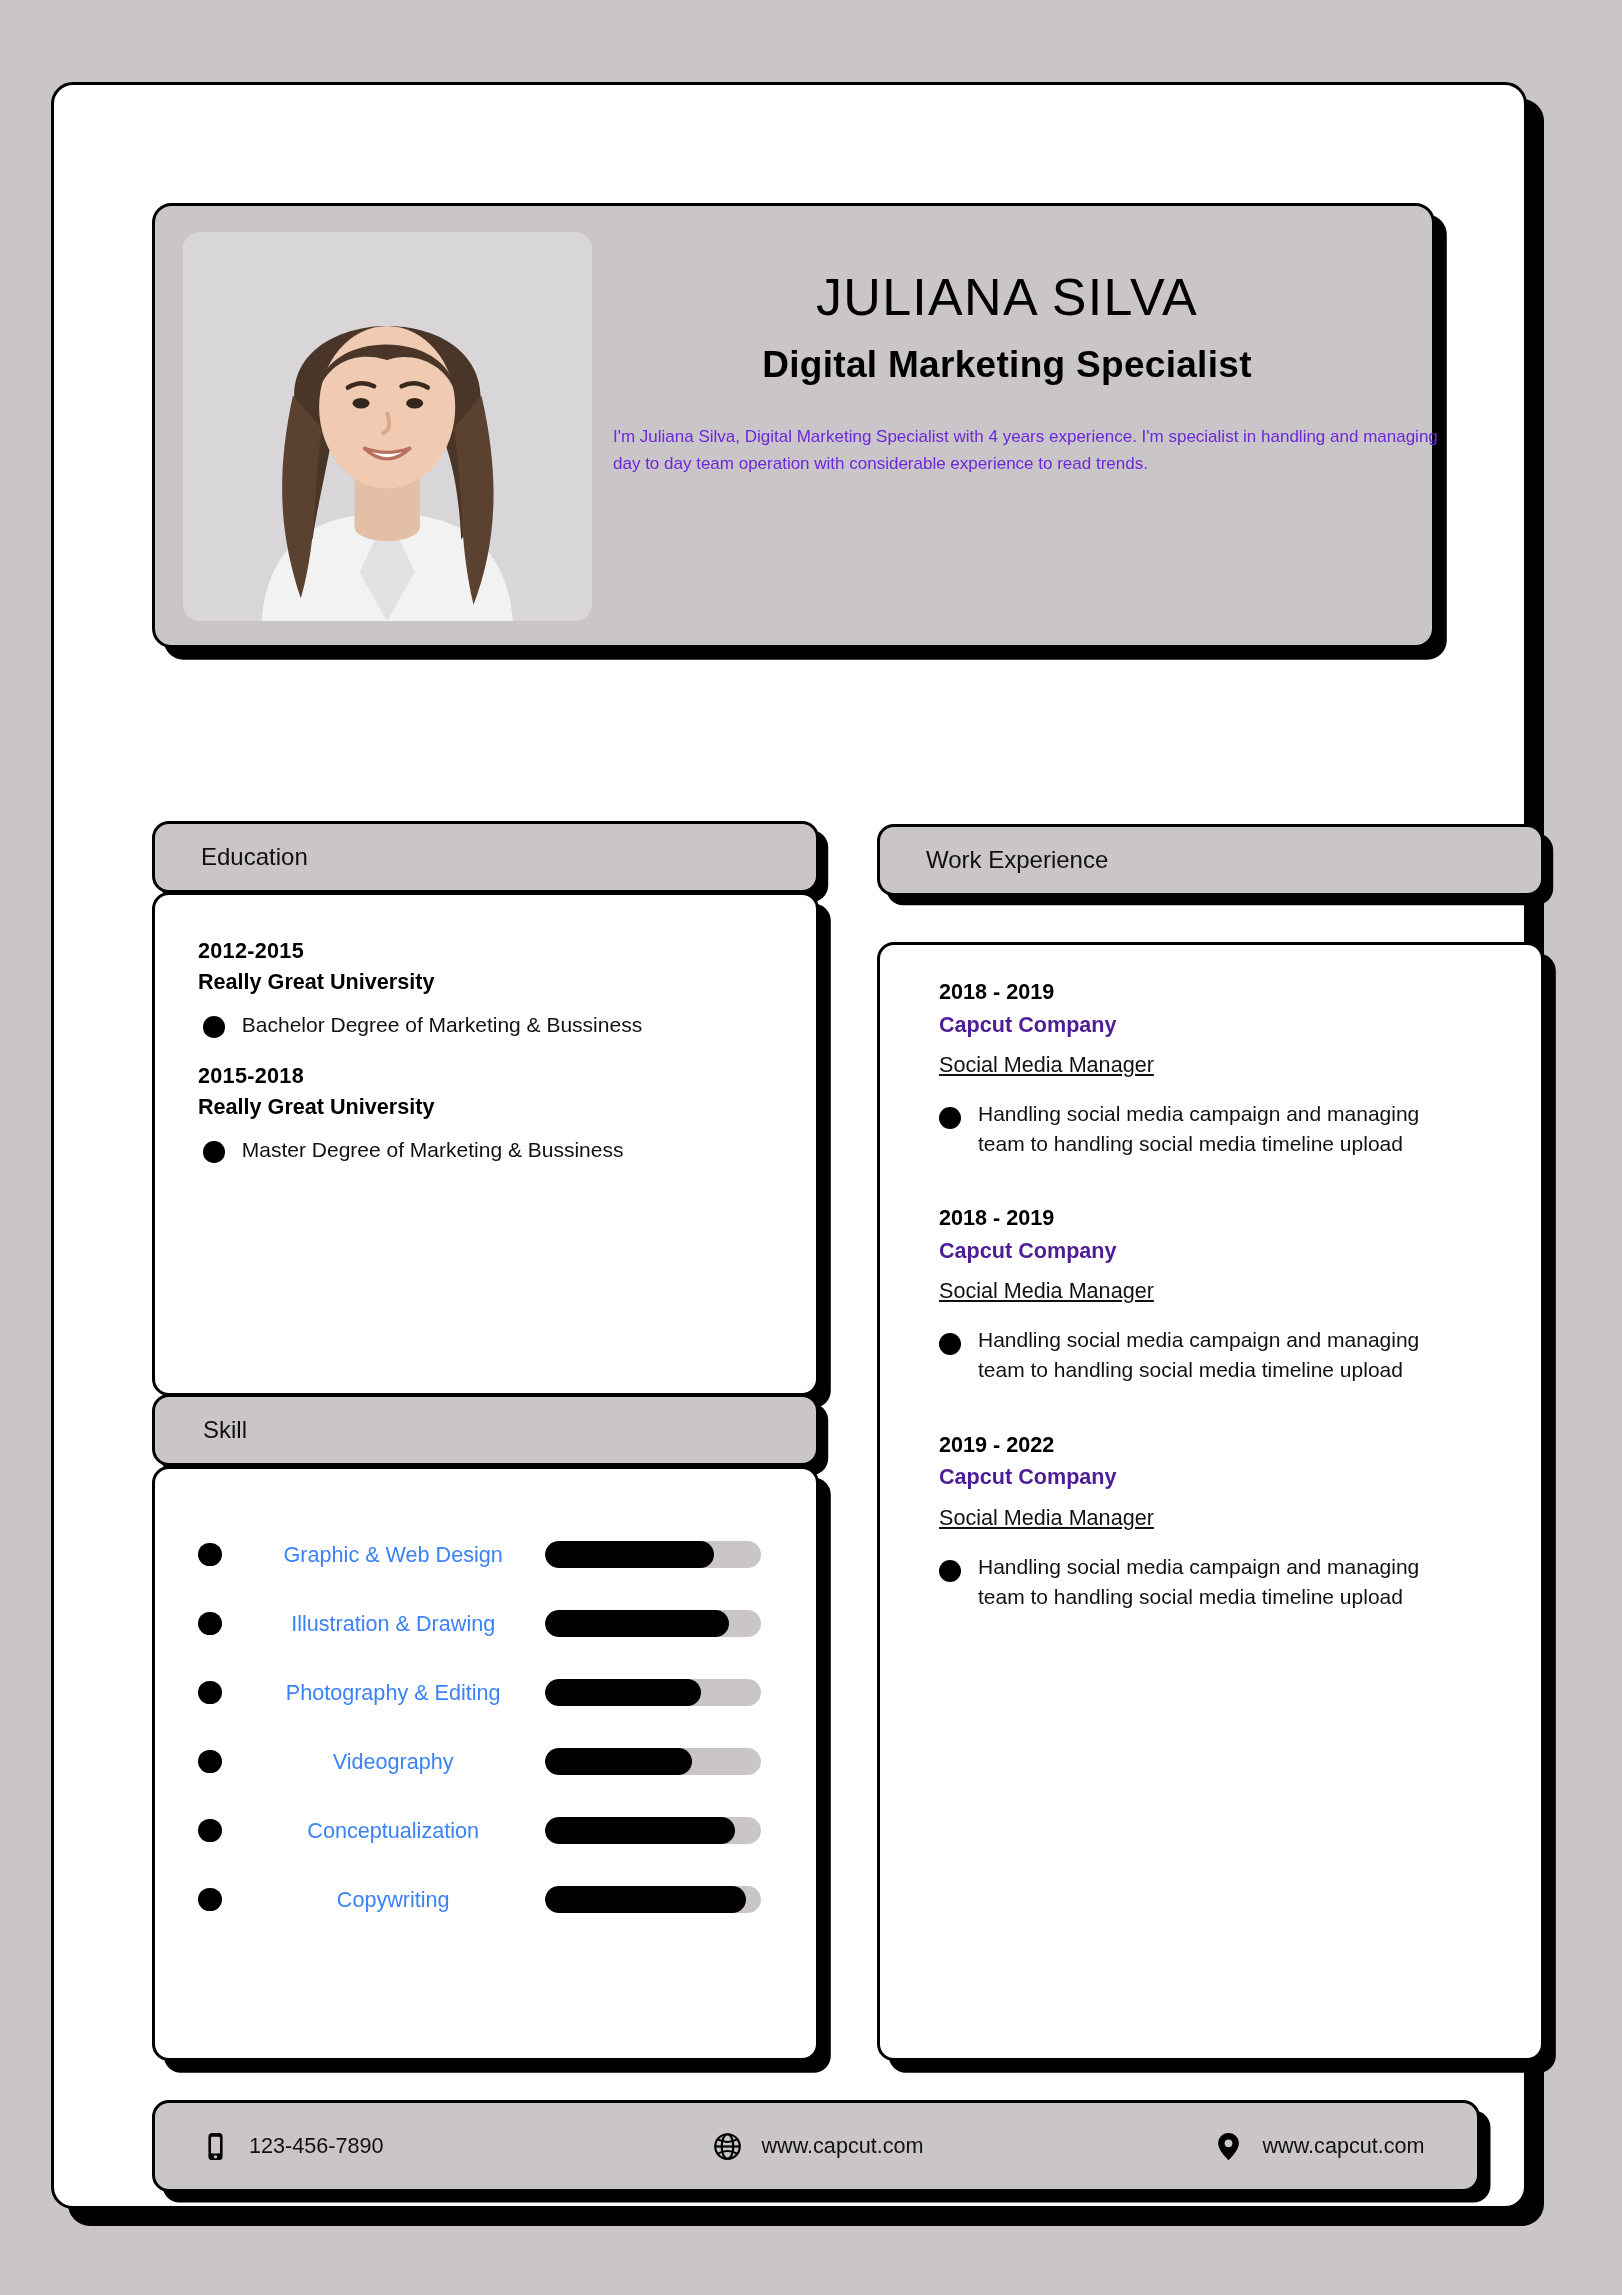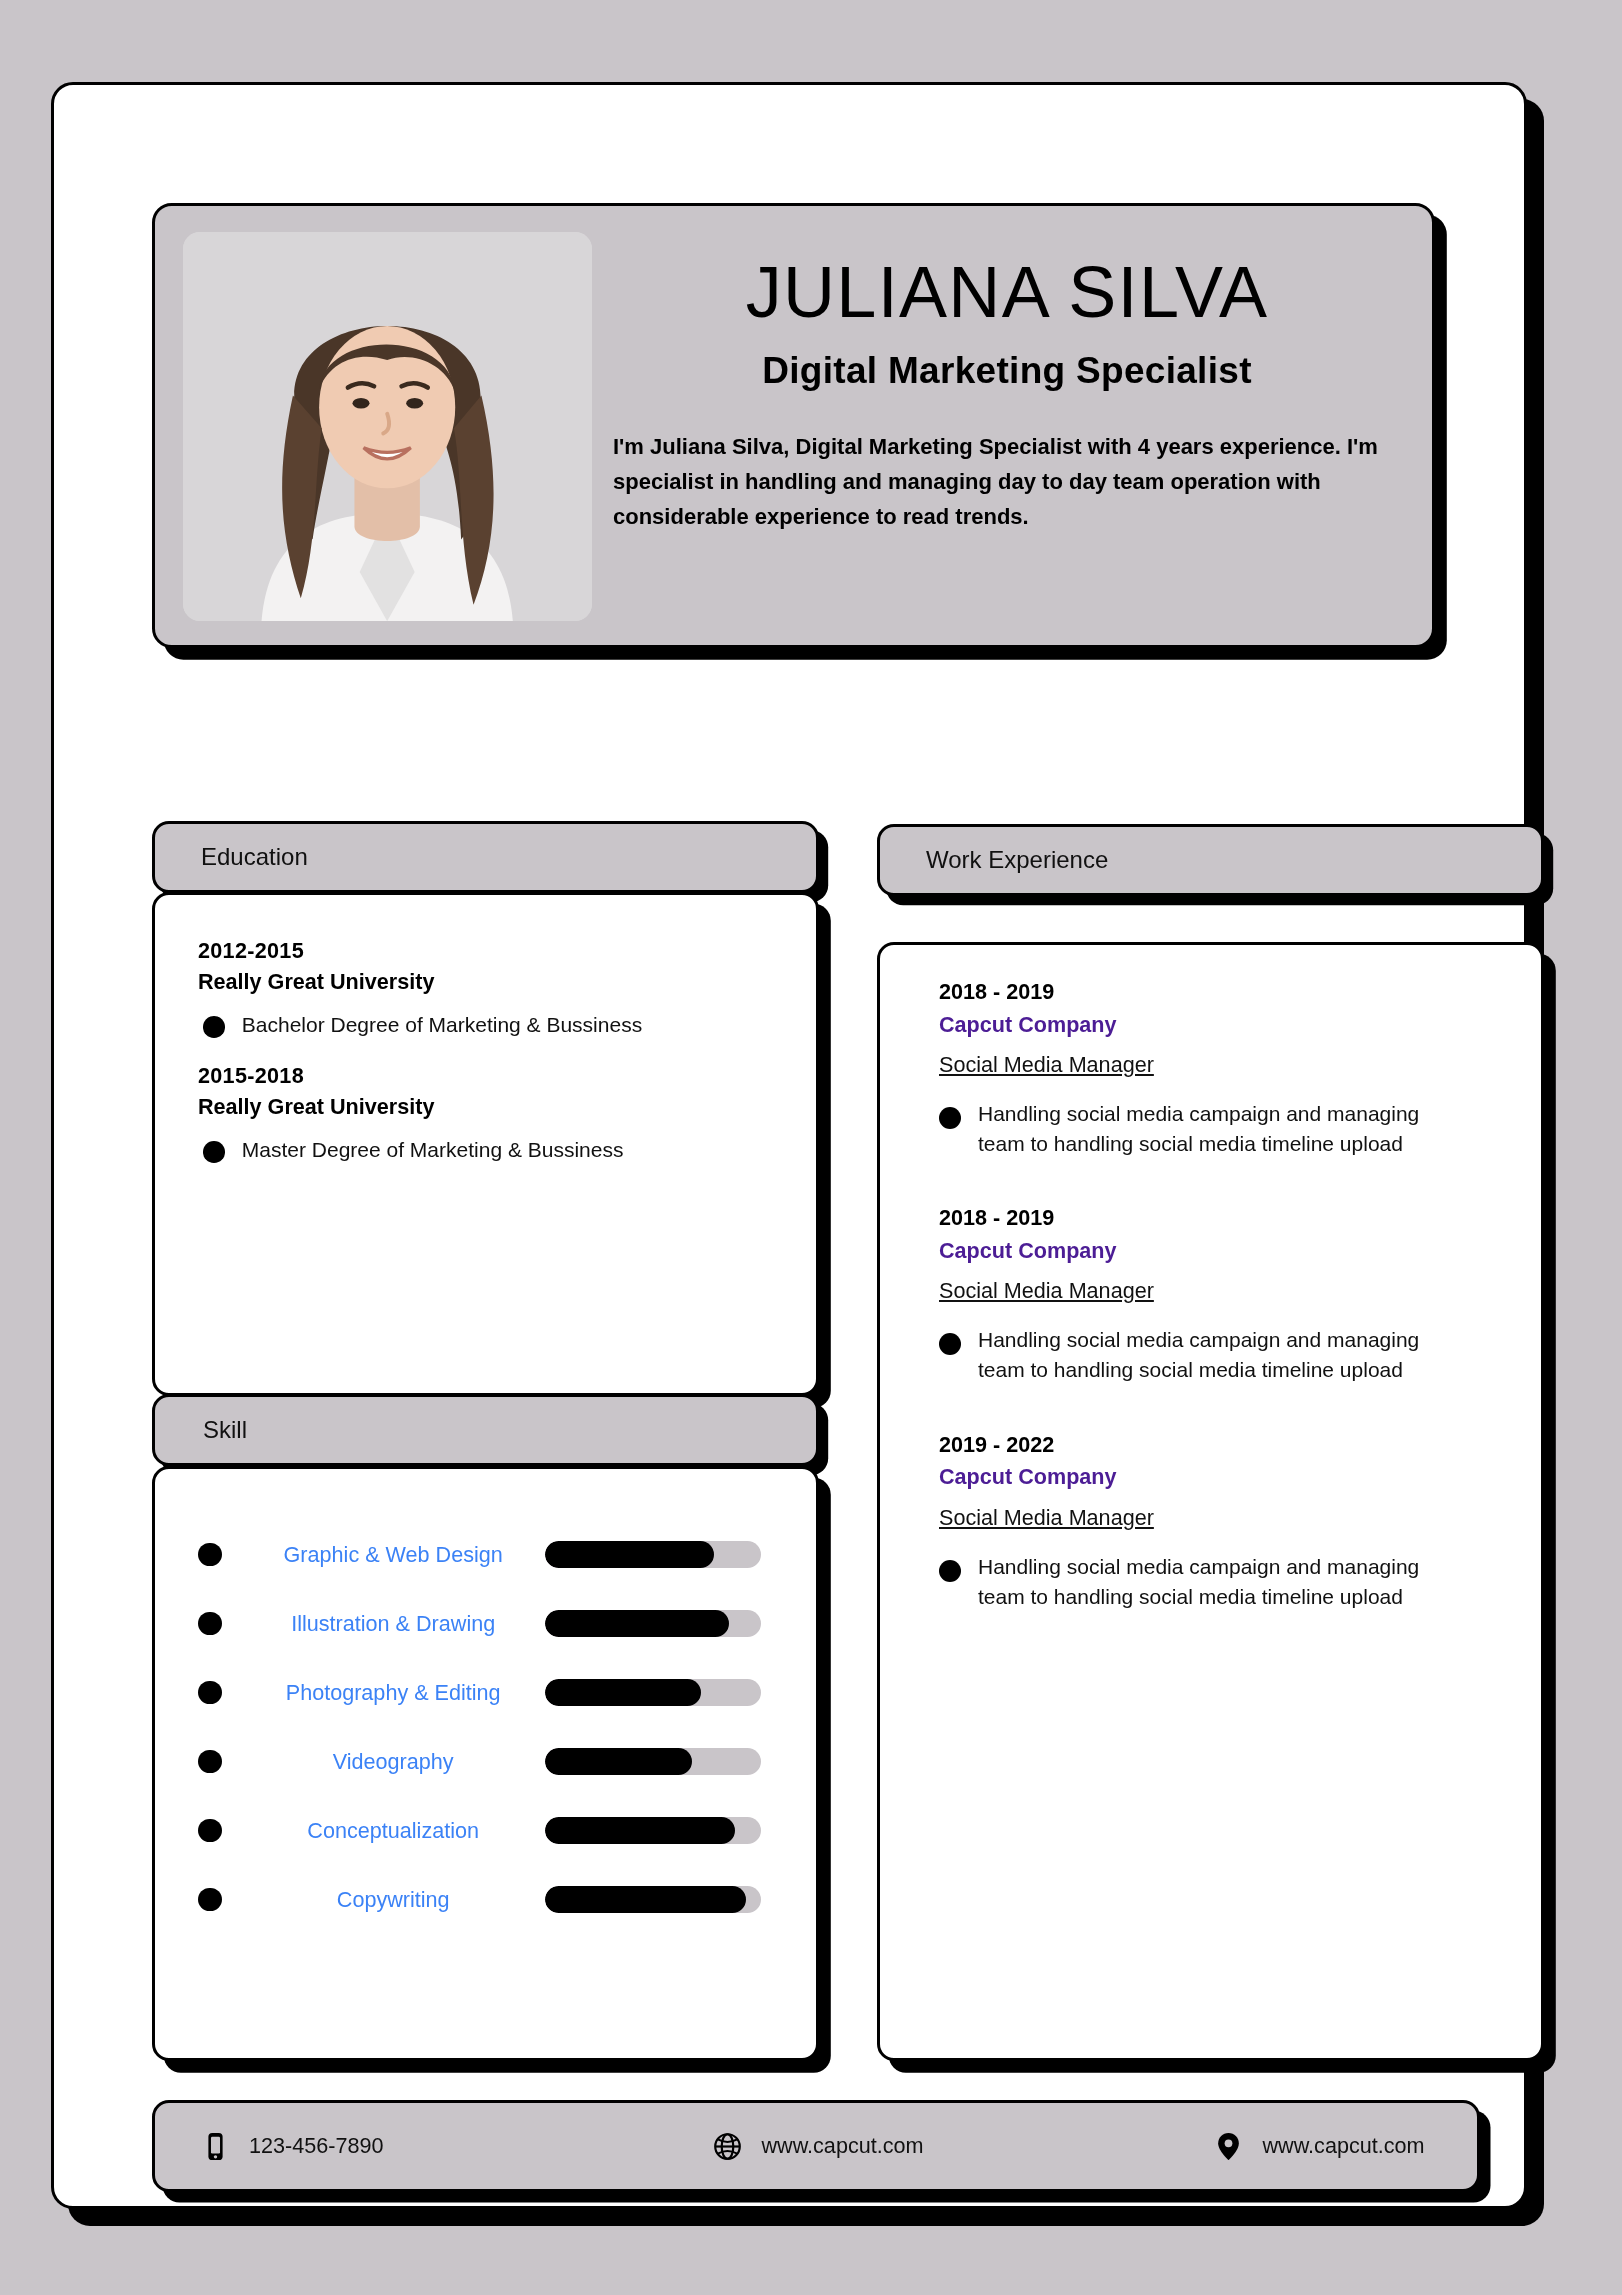--- a/index.html
+++ b/index.html
@@ -64,43 +64,42 @@
     width: 100%;
     height: 100%;
   }
   .header-text {
     position: absolute;
     left: 458px;
     top: 26px;
     right: 31px;
   }
   .name {
-    font-size: 72px;
+    font-size: 52px;
     font-weight: 400;
     letter-spacing: 1.3px;
     color: #000;
     text-align: center;
     line-height: 1.1;
-    margin-top: 21px;
+    margin-top: 37px;
   }
   .role {
     font-size: 37px;
     font-weight: 700;
     color: #000;
     text-align: center;
     margin-top: 18.3px;
     letter-spacing: 0.3px;
   }
   .summary {
     margin-top: 38px;
-    font-size: 22px;
+    font-size: 17px;
     line-height: 1.58;
-    color: #000000;
+    color: #6d28d9;
     width: 844px;
-    font-weight: bold;
   }
 
   
   .section-bar {
     position: absolute;
     background: #c9c5c9;
     border: 3.9px solid #000000;
     border-radius: 17px;
     box-shadow: 9.2px 9.2px 0 0 #000000;
     box-sizing: border-box;

